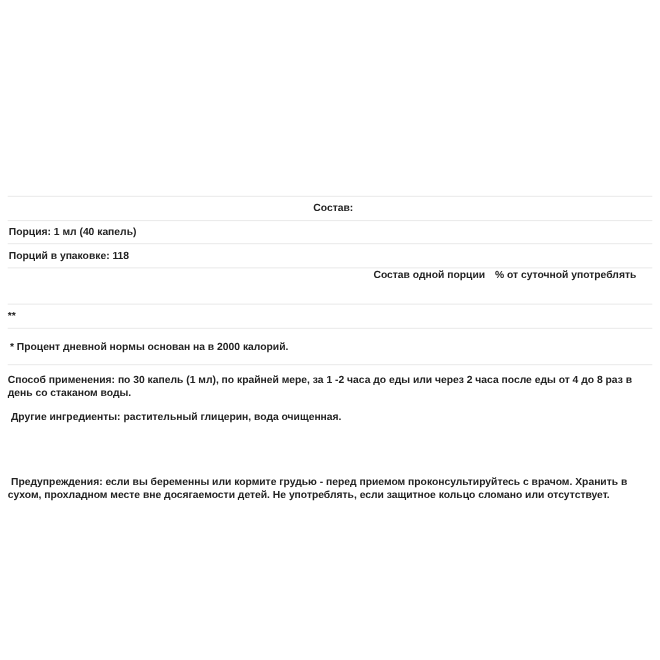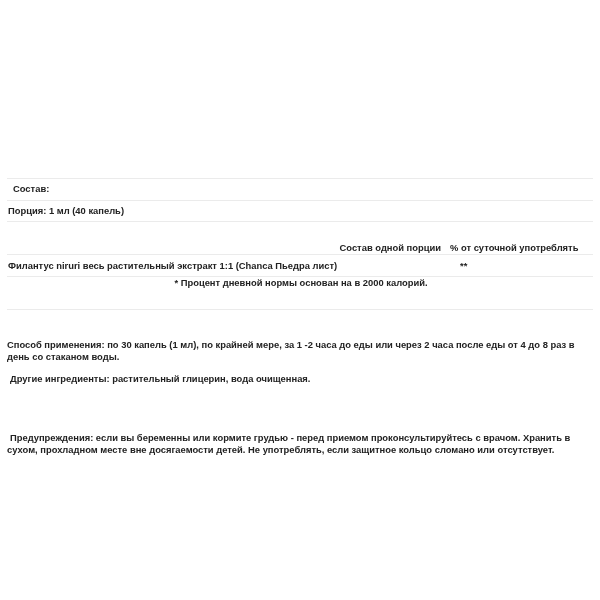--- a/index.html
+++ b/index.html
@@ -29,24 +29,25 @@
       display: flex;
       align-items: center;
       box-sizing: border-box;
     }
     .row.simple {
       height: 21.5px;
       padding-left: 1px;
     }
     .row.simple.indent {
       padding-left: 6px;
+      justify-content: center;
     }
     .row.header {
       height: 33px;
-      align-items: flex-end;
+      align-items: flex-start;
     }
     .row.header .c1 {
       flex: 0 0 443px;
       text-align: right;
       padding-right: 9px;
       box-sizing: border-box;
     }
     .row.header .c2 {
       flex: 1;
       line-height: 12px;
@@ -57,20 +58,21 @@
     .row.item .c1 {
       flex: 0 0 452px;
       padding-left: 1px;
     }
     .row.item .c2 {
       flex: 1;
       padding-top: 0;
     }
     .row.notes {
       height: 33px;
+      flex-direction: column;
       align-items: flex-start;
       justify-content: center;
       padding-left: 2px;
     }
     .row.end {
       height: 0;
     }
     .para {
       position: absolute;
       left: 7px;
@@ -85,26 +87,28 @@
 </head>
 <body>
 
 <div class="panel">
   <div class="row simple indent">
     <span>Состав:</span>
   </div>
   <div class="row simple">
     <span>Порция: 1 мл (40 капель)</span>
   </div>
+  <div class="row simple">
+    <span>Порций в упаковке: 118</span>
+  </div>
   <div class="row header">
     <div class="c1">Состав одной порции</div>
     <div class="c2">% от суточной употреблять</div>
   </div>
   <div class="row item">
-    <div class="c1">Филантус niruri весь растительный экстракт 1:1 (Chanca Пьедра лист)</div>
     <div class="c2">**</div>
   </div>
   <div class="row notes">
     <div>* Процент дневной нормы основан на в 2000 калорий.</div>
   </div>
   <div class="row end"></div>
 </div>
 
 <div class="para p-usage">Способ применения:  по 30 капель (1 мл), по крайней мере,  за 1 -2 часа до еды или через 2 часа после еды от 4 до 8 раз в день со стаканом воды.</div>
 

